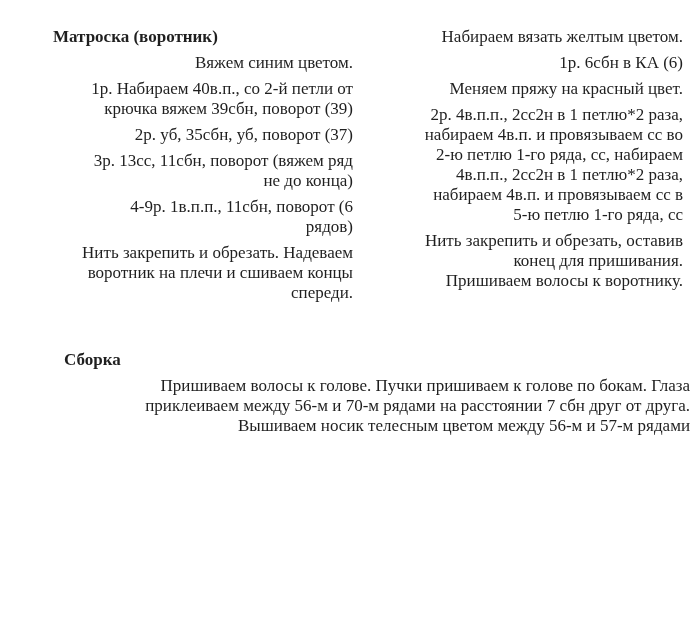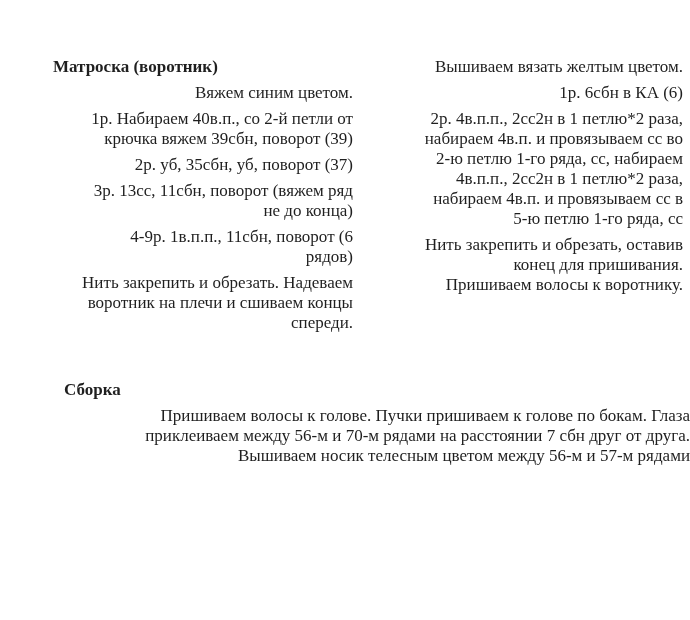--- a/index.html
+++ b/index.html
@@ -13,21 +13,21 @@
     width: 690px; height: 620px;
     background: #ffffff;
     font-family: "Liberation Serif", "DejaVu Serif", serif;
     font-size: 17px;
     line-height: 20px;
     color: #1f1f1f;
   }
   .columns {
     display: flex;
     align-items: flex-start;
-    padding-top: 57px;
+    padding-top: 27px;
   }
   .col { box-sizing: border-box; }
   .col-left  { margin-left: 53px; width: 300px; }
   .col-right { margin-left: 10px; width: 320px; }
   .heading {
     font: inherit;
     font-weight: bold;
     margin: 0 0 6px 0;
   }
   .para {
@@ -57,22 +57,23 @@
           <p class="para">4-9р. 1в.п.п., 11сбн, поворот (6
 рядов)</p>
           <p class="para">Нить закрепить и обрезать. Надеваем
 воротник на плечи и сшиваем концы
 спереди.</p>
         </div>
     </section>
 
     <section class="col col-right">
       <div class="paras">
-          <p class="para">Вышиваем вязать желтым цветом.</p>
+          <p class="para">Набираем вязать желтым цветом.</p>
           <p class="para">1р. 6сбн в КА (6)</p>
+          <p class="para">Меняем пряжу на красный цвет.</p>
           <p class="para">2р. 4в.п.п., 2сс2н в 1 петлю*2 раза,
 набираем 4в.п. и провязываем сс во
 2-ю петлю 1-го ряда, сс, набираем
 4в.п.п., 2сс2н в 1 петлю*2 раза,
 набираем 4в.п. и провязываем сс в
 5-ю петлю 1-го ряда, сс</p>
           <p class="para">Нить закрепить и обрезать, оставив
 конец для пришивания.
 Пришиваем волосы к воротнику.</p>
         </div>

